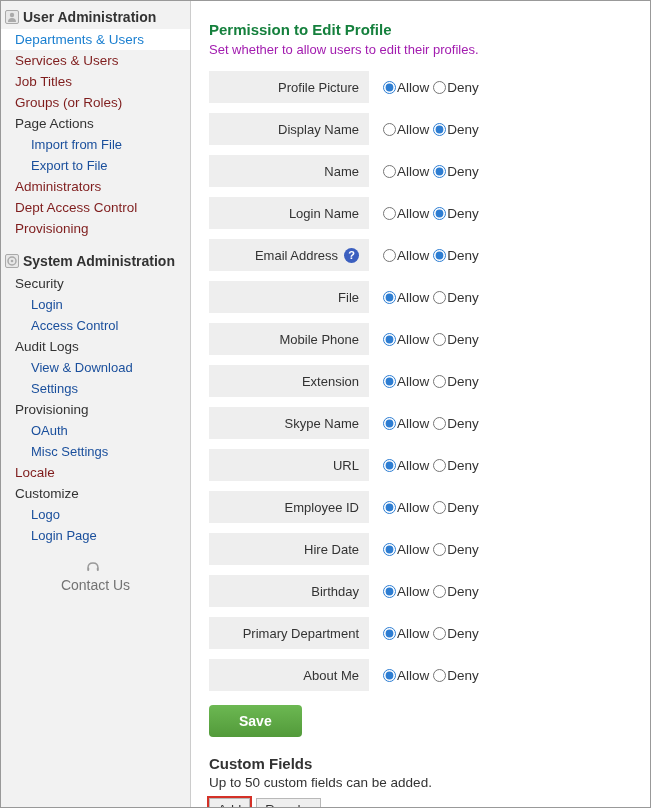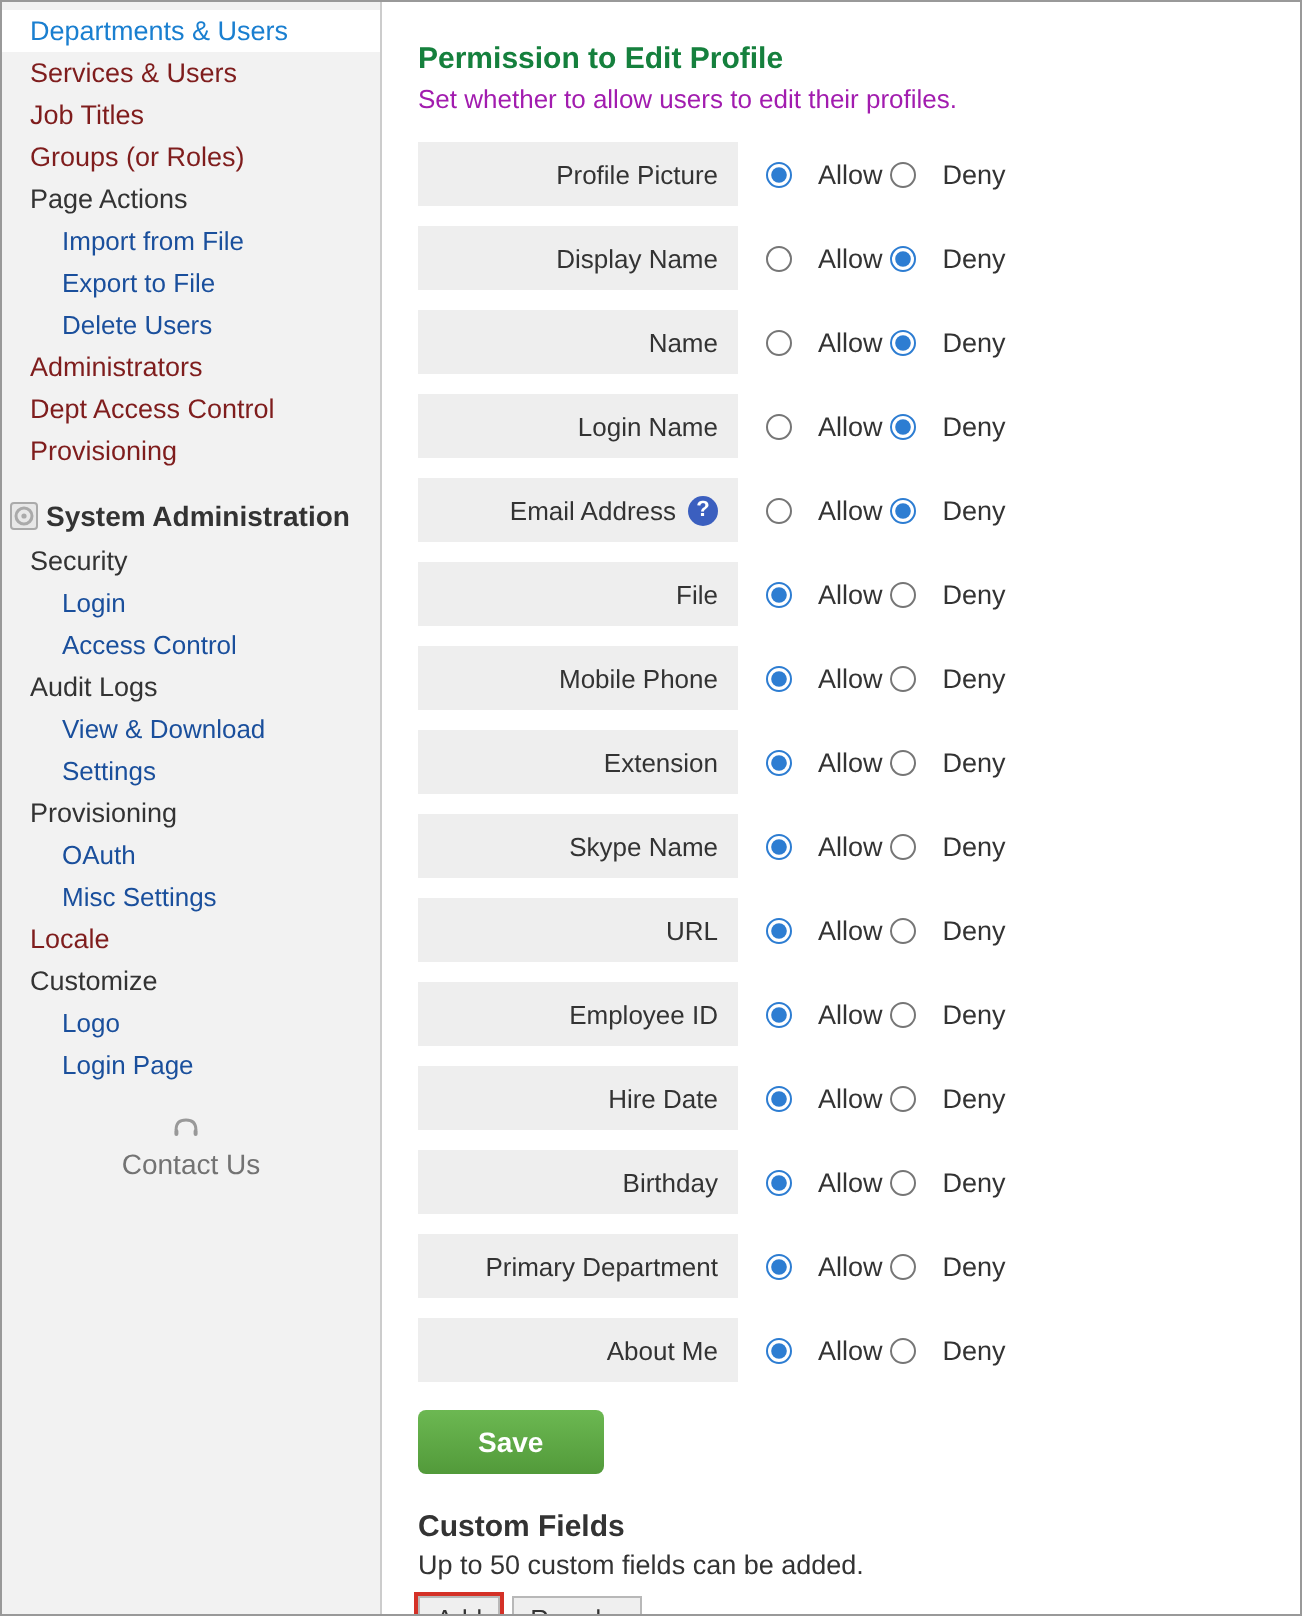--- a/index.html
+++ b/index.html
@@ -119,21 +119,21 @@
     display: flex;
     align-items: center;
     gap: 4px;
     padding-left: 14px;
     font-size: 13.5px;
     color: #333;
   }
   .perm-options label {
     display: flex;
     align-items: center;
-    gap: 13px;
+    gap: 1px;
     cursor: pointer;
   }
   input[type="radio"] {
     accent-color: #2d7dd2;
     cursor: pointer;
     margin: 0;
   }
   .help-icon {
     width: 15px;
     height: 15px;
@@ -185,28 +185,36 @@
   .cf-btn.highlight {
     outline: 2px solid #d43127;
     outline-offset: 0;
   }
 </style>
 </head>
 <body>
 
 <div class="layout">
   <div class="sidebar">
+    <div class="section-header">
+      <span class="sh-icon">
+        <svg width="10" height="10" viewBox="0 0 10 10">
+            <circle cx="5" cy="3" r="2.2" fill="#aaa"></circle>
+            <path d="M1 10 Q1 6 5 6 Q9 6 9 10 Z" fill="#aaa"></path>
+          </svg>
+      </span>
+      <span>User Administration</span>
+    </div>
     <div class="nav-item active">Departments &amp; Users</div>
     <div class="nav-item">Services &amp; Users</div>
     <div class="nav-item">Job Titles</div>
     <div class="nav-item">Groups (or Roles)</div>
     <div class="nav-item dark">Page Actions</div>
     <div class="nav-subitem">Import from File</div>
     <div class="nav-subitem">Export to File</div>
-    <div class="nav-subitem">Delete Users</div>
     <div class="nav-item">Administrators</div>
     <div class="nav-item">Dept Access Control</div>
     <div class="nav-item">Provisioning</div>
 
     <div style="height:10px"></div>
     <div class="section-header">
       <span class="sh-icon">
         <svg width="10" height="10" viewBox="0 0 10 10">
             <circle cx="5" cy="5" r="4" fill="none" stroke="#aaa" stroke-width="1.5"></circle>
             <circle cx="5" cy="5" r="1.3" fill="#aaa"></circle>

